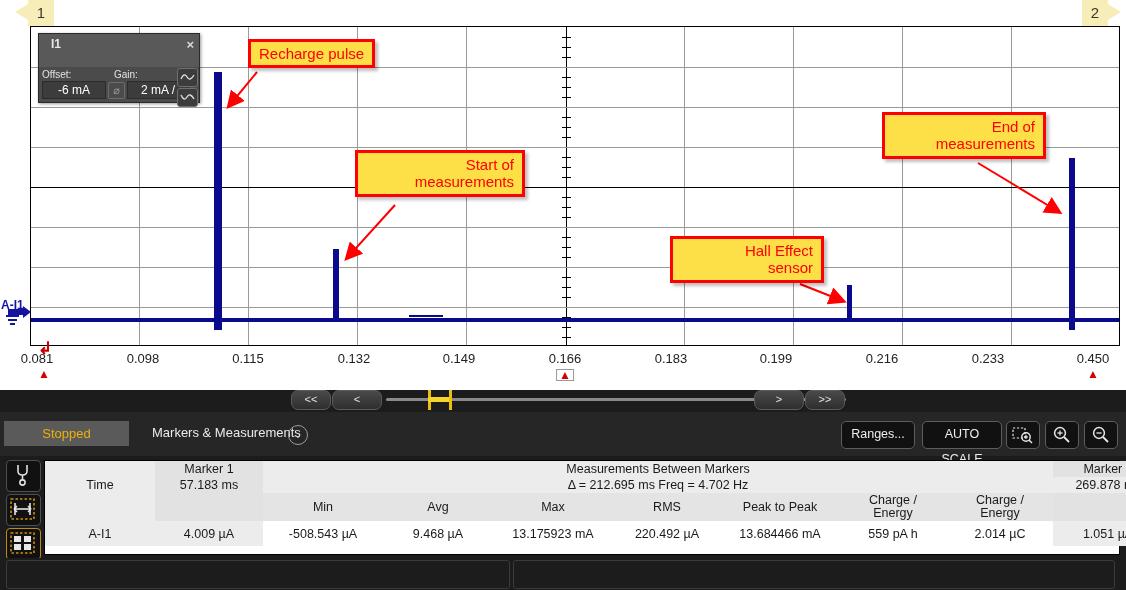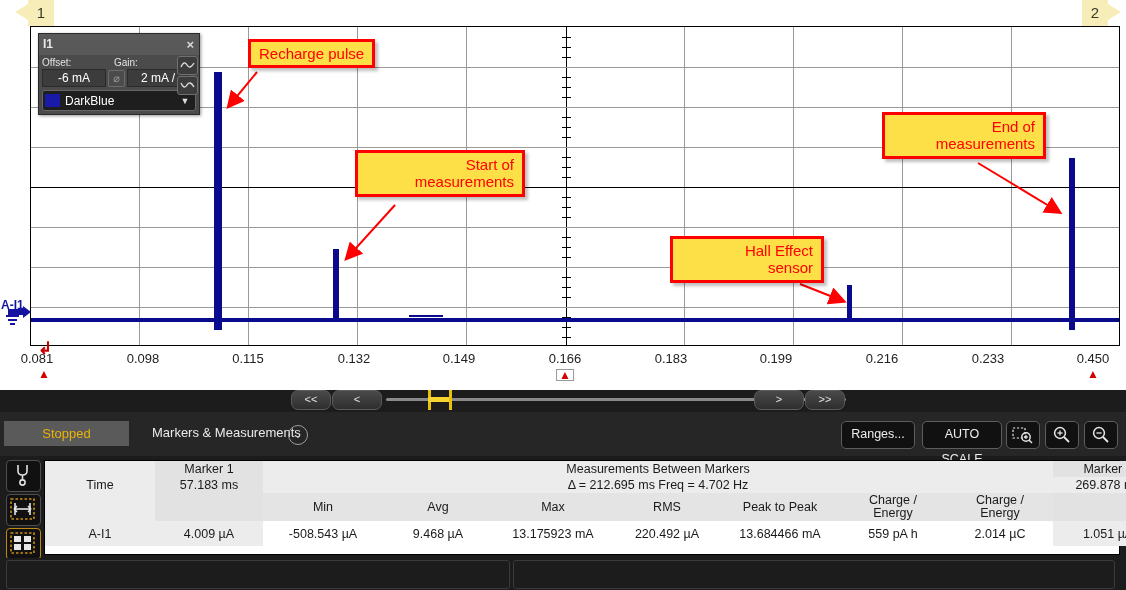--- a/index.html
+++ b/index.html
@@ -50,22 +50,22 @@
   .gnd-arrow{position:absolute;left:8px;top:11px;width:16px;height:6px;background:#1414a0;}
   .gnd-arrow:after{content:"";position:absolute;right:-7px;top:-3px;width:0;height:0;
        border-top:6px solid transparent;border-bottom:6px solid transparent;border-left:8px solid #1414a0;}
   .trig-hook{position:absolute;left:38px;top:340px;color:#cc0000;font-size:17px;font-weight:bold;
              line-height:1;}
 
   
   #chanpanel{position:absolute;left:38px;top:33px;width:160px;
              background:#4b4b4b;border:1px solid #2a2a2a;
              box-shadow:1px 1px 3px rgba(0,0,0,.4);z-index:30;}
-  #chanpanel .cp-title{height:21px;background:#595959;color:#e8e8e8;font-size:12px;
-        font-weight:bold;padding:0 4px;line-height:21px;position:relative;}
+  #chanpanel .cp-title{height:33px;background:#595959;color:#e8e8e8;font-size:12px;
+        font-weight:bold;padding:0 12px;line-height:21px;position:relative;}
   #chanpanel .cp-close{position:absolute;right:5px;top:2px;color:#d9d9d9;font-size:13px;
         line-height:17px;cursor:pointer;}
   #chanpanel .cp-body{padding:2px 3px 3px 3px;position:relative;}
   .cp-lbls{display:flex;font-size:10px;color:#e2e2e2;}
   .cp-lbls span:nth-child(1){width:72px;}
   .cp-fields{display:flex;align-items:center;gap:2px;margin-top:1px;}
   .cp-val{background:#3c3c3c;border:1px solid #2b2b2b;color:#fff;font-size:12px;
           text-align:center;padding:1px 0;}
   .cp-val.offs{width:62px;}
   .cp-val.gain{width:60px;}
@@ -241,25 +241,20 @@
           <div class="cp-wavebtn">
             <svg width="15" height="10" viewBox="0 0 15 10">
                 <path d="M1 7 Q4 0 7 5 Q10 10 14 3" stroke="#dcdcdc" stroke-width="1.4" fill="none"></path>
               </svg>
           </div>
           <div class="cp-wavebtn">
             <svg width="15" height="10" viewBox="0 0 15 10">
                 <path d="M1 3 Q4 10 7 5 Q10 0 14 7" stroke="#dcdcdc" stroke-width="1.4" fill="none"></path>
               </svg>
           </div>
-        </div>
-        <div class="cp-colorrow">
-          <div class="cp-swatch"></div>
-          <div class="cp-colorname">DarkBlue</div>
-          <div class="cp-caret">▼</div>
         </div>
       </div>
     </div>
 
     <svg class="arrowsvg" style="left:0;top:0;width:1126px;height:360px">
       <defs>
         <marker id="ah" markerWidth="9" markerHeight="9" refX="7" refY="4.5" orient="auto">
           <path d="M0,0 L9,4.5 L0,9 Z" fill="#ff0000"></path>
         </marker>
       </defs>

